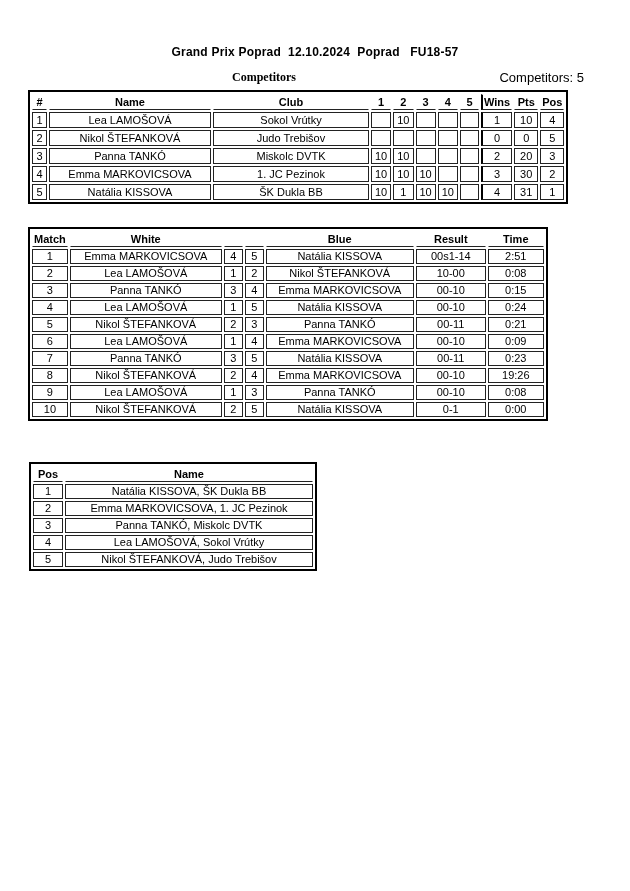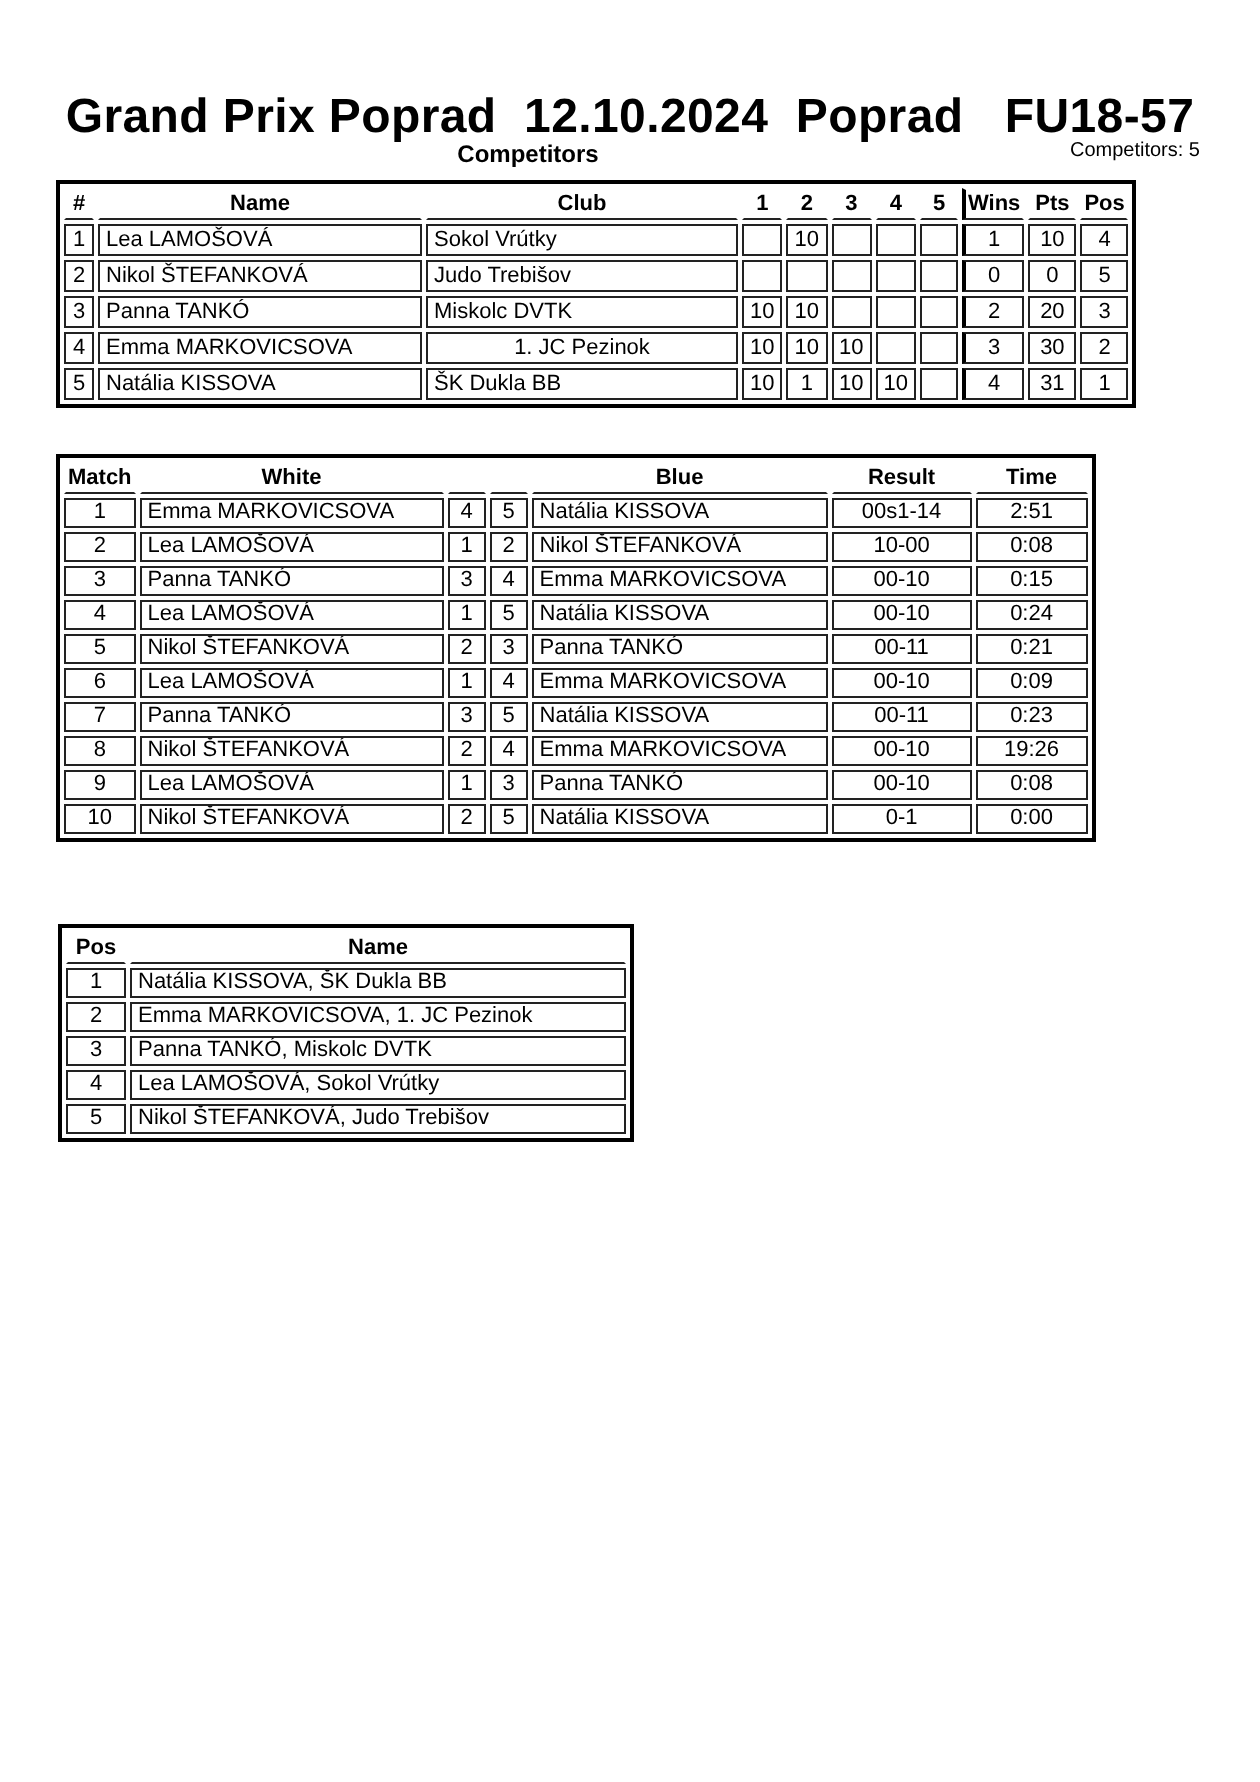--- a/index.html
+++ b/index.html
@@ -17,39 +17,39 @@
     height: 891px;
     background: #ffffff;
     overflow: hidden;
   }
   .title {
     position: absolute;
     top: 45px;
     left: 0;
     width: 630px;
     text-align: center;
-    font-size: 24px;
+    font-size: 12px;
     font-weight: bold;
     white-space: pre;
     letter-spacing: 0.2px;
   }
   .section-heading {
     position: absolute;
     text-align: center;
     font-size: 12px;
     font-weight: bold;
   }
-  #competitors-heading { top: 70px; left: 28px; width: 472px; }
+  #competitors-heading { top: 70px; left: 28px; width: 472px; font-family: Liberation Serif, serif; }
   #matches-heading    { top: 210px; left: 28px; width: 532px; }
   #results-heading    { top: 444px; left: 29px; width: 288px; }
   .count-label {
     position: absolute;
     top: 70px;
-    right: 30px;
-    font-size: 10px;
+    right: 46px;
+    font-size: 13px;
   }
   table.grid {
     position: absolute;
     border-collapse: separate;
     border-spacing: 2px;
     border: 2px solid #000;
     table-layout: fixed;
     background: #fff;
   }
   #competitors-table { left: 28px; top: 90px; }
@@ -70,21 +70,21 @@
     height: 16px;
     font-weight: bold;
     text-align: center;
     border: 1px solid transparent;
     border-bottom: 1px solid #222;
     padding: 0 1px;
     overflow: visible;
   }
   table.grid td { border: 1px solid #222; }
   td.c, th.c { text-align: center; }
-  td.l { text-align: left; padding-left: 6px; }
+  td.l { text-align: center; padding-left: 6px; }
   th.l { text-align: left; padding-left: 1px; }
   .thick { border-left: 2px solid #000 !important; }
   th.sep { border-right: 1px solid #222; }
 </style>
 </head>
 <body>
 
 <div id="page">
 
   <div class="title">Grand Prix Poprad  12.10.2024  Poprad   FU18-57</div>

